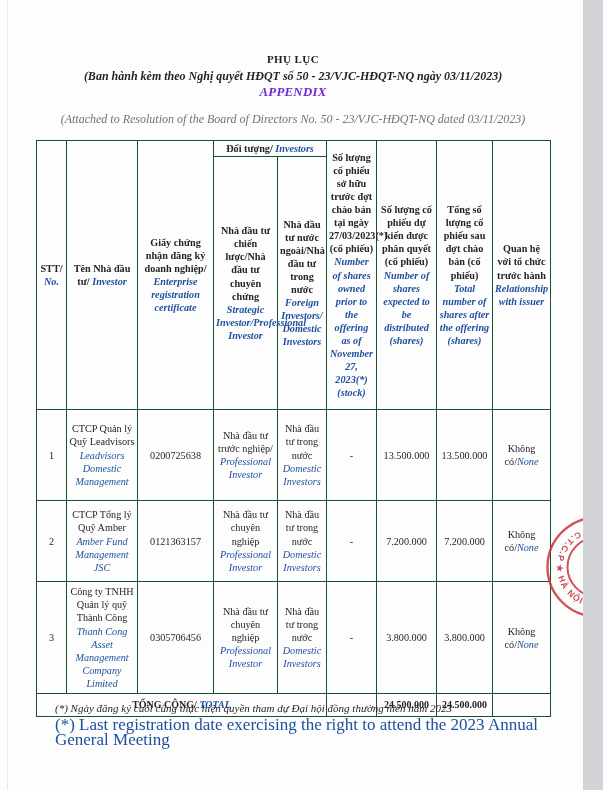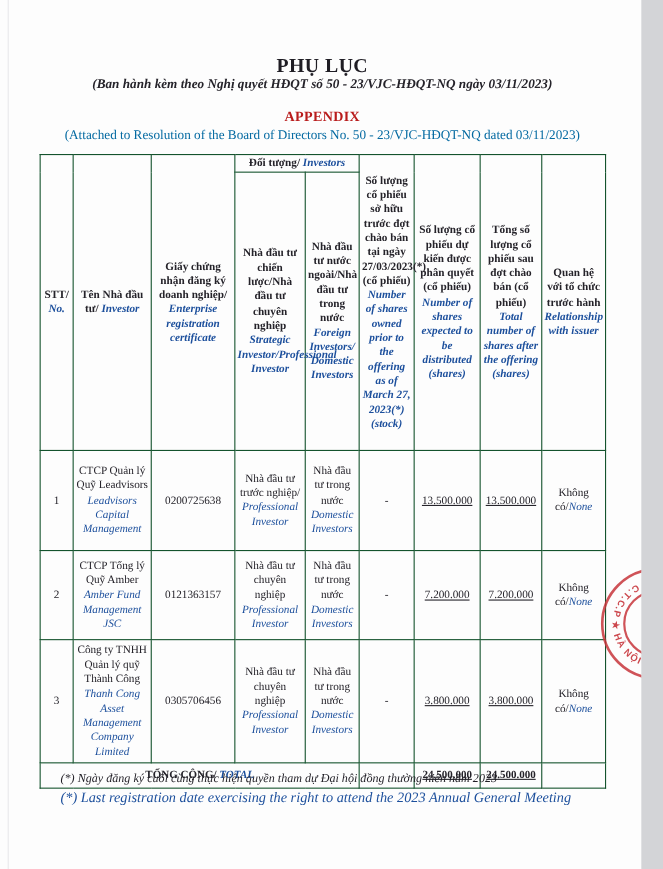--- a/index.html
+++ b/index.html
@@ -6,46 +6,46 @@
   body{
     width:603px;height:790px;position:relative;overflow:hidden;
     background:#fdfdfd;
     font-family:"Liberation Serif", serif;
     color:#26242a;
   }
   .scan-strip-right{position:absolute;top:0;right:0;width:20px;height:790px;background:#d3d4d7;}
   .scan-line-left{position:absolute;top:0;left:7px;width:1px;height:790px;background:#e9e9ec;}
 
   .doc-header{position:absolute;top:52px;left:36px;width:514px;text-align:center;line-height:15px;}
-  .title-vi{font-weight:bold;font-size:18px;letter-spacing:.4px;color:#1f1d24;}
+  .title-vi{font-weight:bold;font-size:11px;letter-spacing:.4px;color:#1f1d24;}
   .subtitle-vi{font-style:italic;font-size:12px;color:#25232a;margin-top:2px;font-weight:bold;}
-  .title-en{font-weight:bold;font-size:12.8px;color:#b91c1c;margin-top:15px;letter-spacing:.3px;}
-  .subtitle-en{font-size:12px;color:#0369a1;margin-top:1px;}
+  .title-en{font-weight:bold;font-style:italic;font-size:12.8px;color:#6d28d9;margin-top:1px;letter-spacing:.3px;}
+  .subtitle-en{font-style:italic;font-size:12px;color:#737373;margin-top:12px;}
 
   table.inv{
     position:absolute;top:140px;left:36px;width:514px;
     border-collapse:collapse;table-layout:fixed;
     border:1.5px solid #5e6167;
   }
   table.inv td{
     border:1px solid #14532d;
     padding:1px 2px;
     text-align:center;vertical-align:middle;
     font-size:10.2px;line-height:1.28;color:#25232a;margin-top:36px;
   }
   td.hdr{font-weight:bold;}
   .en{color:#1c4f9c;font-style:italic;}
-  td.num{text-align:right;padding-right:4px;text-decoration:underline;}
+  td.num{text-align:right;padding-right:4px;}
   tr.total-row td{font-weight:bold;font-size:10px;}
   .vi-block{display:block;}
   .en-block{display:block;color:#1c4f9c;font-style:italic;}
 
   .footnotes{position:absolute;top:701px;left:55px;width:500px;text-align:left;line-height:15.5px;}
   .footnote-vi{font-style:italic;font-size:11px;color:#1f1d24;}
-  .footnote-en{font-style:italic;font-size:13px;color:#1c4f9c;}
+  .footnote-en{font-size:17px;color:#1c4f9c;}
 
   .seal{position:absolute;left:538px;top:506px;width:45px;height:122px;}
   .seal svg{display:block;}
 </style>
 </head>
 <body>
 
 <div class="scan-strip-right"></div>
 <div class="scan-line-left"></div>
 
@@ -82,51 +82,51 @@
     <td class="hdr" rowspan="2">
       <span class="vi-block">Giấy chứng nhận đăng ký doanh nghiệp/</span>
       <span class="en-block">Enterprise registration certificate</span>
     </td>
     <td class="hdr" colspan="2">
       <span>Đối tượng/</span>
       <span class="en">Investors</span>
     </td>
     <td class="hdr" rowspan="2">
       <span class="vi-block">Số lượng cổ phiếu sở hữu trước đợt chào bán tại ngày 27/03/2023(*) (cổ phiếu)</span>
-      <span class="en-block">Number of shares owned prior to the offering as of March 27, 2023(*) (stock)</span>
+      <span class="en-block">Number of shares owned prior to the offering as of November 27, 2023(*) (stock)</span>
     </td>
     <td class="hdr" rowspan="2">
       <span class="vi-block">Số lượng cổ phiếu dự kiến được phân quyết (cổ phiếu)</span>
       <span class="en-block">Number of shares expected to be distributed (shares)</span>
     </td>
     <td class="hdr" rowspan="2">
       <span class="vi-block">Tổng số lượng cổ phiếu sau đợt chào bán (cổ phiếu)</span>
       <span class="en-block">Total number of shares after the offering (shares)</span>
     </td>
     <td class="hdr" rowspan="2">
       <span class="vi-block">Quan hệ với tổ chức trước hành</span>
       <span class="en-block">Relationship with issuer</span>
     </td>
   </tr>
   <tr>
     <td class="hdr" style="height:250px">
-      <span class="vi-block">Nhà đầu tư chiến lược/Nhà đầu tư chuyên nghiệp</span>
+      <span class="vi-block">Nhà đầu tư chiến lược/Nhà đầu tư chuyên chứng</span>
       <span class="en-block">Strategic Investor/Professional Investor</span>
     </td>
     <td class="hdr">
       <span class="vi-block">Nhà đầu tư nước ngoài/Nhà đầu tư trong nước</span>
       <span class="en-block">Foreign Investors/ Domestic Investors</span>
     </td>
   </tr>
 
   <tr>
     <td style="height:88px">1</td>
     <td>
       <span class="vi-block">CTCP Quản lý Quỹ Leadvisors</span>
-      <span class="en-block">Leadvisors Capital Management</span>
+      <span class="en-block">Leadvisors Domestic Management</span>
     </td>
     <td>0200725638</td>
     <td>
       <span class="vi-block">Nhà đầu tư trước nghiệp/</span>
       <span class="en-block">Professional Investor</span>
     </td>
     <td>
       <span class="vi-block">Nhà đầu tư trong nước</span>
       <span class="en-block">Domestic Investors</span>
     </td>

